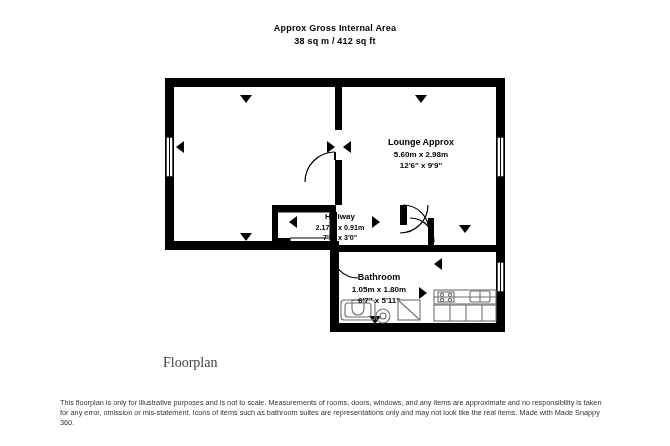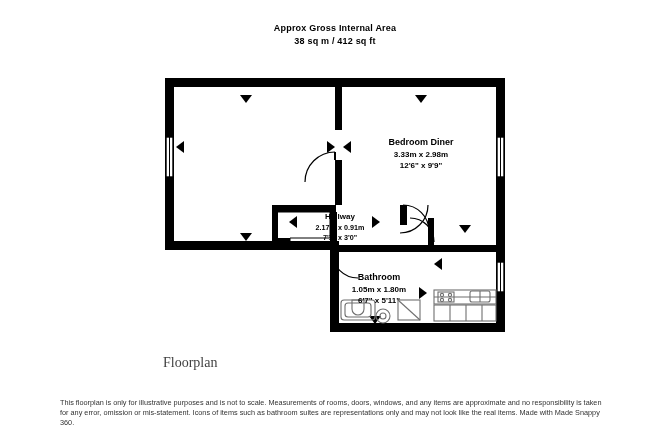--- a/index.html
+++ b/index.html
@@ -216,22 +216,22 @@
     </g>
 
     <g stroke="#000000" stroke-width="1" fill="none">
       <path d="M 278 212 h 52 v 26 h -40 v 7"></path>
     </g>
 
   </svg>
 
 
   <div class="room-label" style="left:346px; top:137px; width:150px;">
-    <span class="name">Bedroom Diner</span>
-    <span class="dim">3.33m x 2.98m</span>
+    <span class="name">Lounge Approx</span>
+    <span class="dim">5.60m x 2.98m</span>
     <span class="dim">12'6" x 9'9"</span>
   </div>
 
   <div class="room-label small" style="left:300px; top:211px; width:80px;">
     <span class="name">Hallway</span>
     <span class="dim">2.17m x 0.91m</span>
     <span class="dim">7'1" x 3'0"</span>
   </div>
 
   <div class="room-label" style="left:333px; top:272px; width:92px;">

